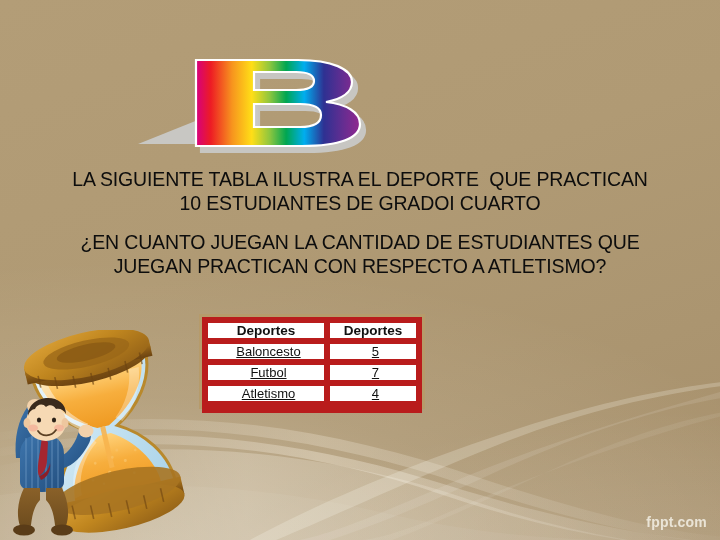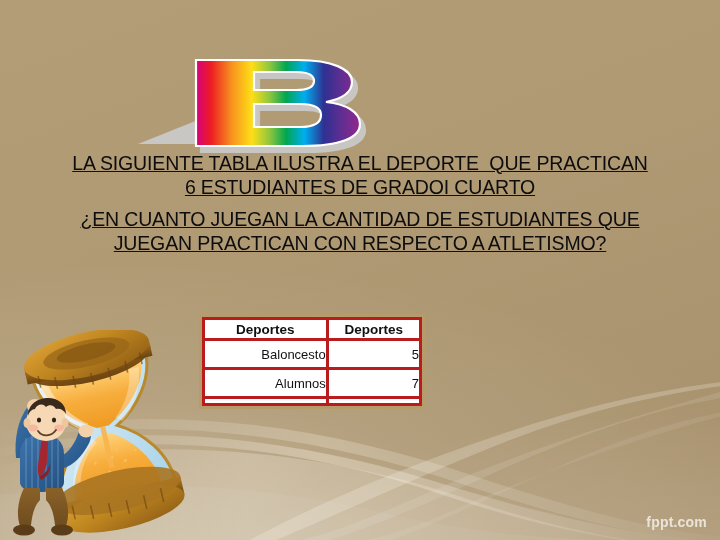--- a/index.html
+++ b/index.html
@@ -30,48 +30,48 @@
     filter:drop-shadow(5px 6px 0 rgba(200,200,198,0.95));
   }
 
   
   #title-text{
     position:absolute;left:34px;top:152px;width:652px;
     text-align:center;color:#111;
     font-family:"Liberation Sans",sans-serif;
     font-stretch:condensed;
   }
-  #title-text p{margin:0;text-decoration:underline;}
+  #title-text p{margin:16px;}
   .tline{
     font-size:19.5px;line-height:23.5px;letter-spacing:-0.15px;
     white-space:pre;color:#0d0d0d;
   }
   #para1{margin-bottom:9px !important;}
 
   
   #data-table-frame{
     position:absolute;left:199px;top:314px;width:226px;height:95px;
     border:3px solid #b69b6b;
     background:#ffffff;
     box-sizing:border-box;
   }
   #data-table{
     border-collapse:collapse;width:100%;height:100%;
     background:#fff;table-layout:fixed;
   }
   #data-table td,#data-table th{
-    border:3px solid #b91c1c;
+    border:6px solid #b91c1c;
     font-family:"Liberation Sans",sans-serif;
     font-size:13px;color:#111;
     padding:0 0 0 5px;height:21px;box-sizing:border-box;
   }
   #data-table th{
     text-align:center;font-weight:bold;font-size:13.5px;padding:0;
   }
-  #data-table td{text-align:right;}
+  #data-table td{text-align:center;text-decoration:underline;}
   #data-table col.c1{width:57%;}
   #data-table col.c2{width:43%;}
   #data-table tr.filler td{height:5px;padding:0;}
 
   
   #illustration{position:absolute;left:-6px;top:330px;width:224px;height:212px;}
 
   
   #watermark{
     position:absolute;right:13px;bottom:10px;
@@ -132,21 +132,21 @@
       </defs>
       <path d="M2,2 H104 C138,2 158,11 158,24 C158,34 148,41 132,44 C152,46 166,54 166,66 C166,80 146,88 108,88 H2 Z
                M60,14 H102 C114,14 120,17 120,23 C120,29 114,32 102,32 H60 Z
                M60,46 H106 C120,46 127,50 127,57 C127,65 120,69 106,69 H60 Z" fill="url(#rainbow)" fill-rule="evenodd" stroke="#ffffff" stroke-width="2.2"></path>
     </svg>
   </div>
 
   <div id="title-text">
     <p id="para1">
       <span class="tline">LA SIGUIENTE TABLA ILUSTRA EL DEPORTE  QUE PRACTICAN</span><br>
-      <span class="tline">6 ESTUDIANTES DE GRADOI CUARTO</span>
+      <span class="tline">10 ESTUDIANTES DE GRADOI CUARTO</span>
     </p>
     <p>
       <span class="tline">¿EN CUANTO JUEGAN LA CANTIDAD DE ESTUDIANTES QUE</span><br>
       <span class="tline">JUEGAN PRACTICAN CON RESPECTO A ATLETISMO?</span>
     </p>
   </div>
 
   <div id="data-table-frame">
     <table id="data-table">
       <colgroup>
@@ -158,22 +158,26 @@
           <th>Deportes</th>
           <th>Deportes</th>
         </tr>
       </thead>
       <tbody>
         <tr>
           <td>Baloncesto</td>
           <td>5</td>
         </tr>
         <tr>
-          <td>Alumnos</td>
+          <td>Futbol</td>
           <td>7</td>
+        </tr>
+        <tr>
+          <td>Atletismo</td>
+          <td>4</td>
         </tr>
         <tr class="filler">
           <td></td>
           <td></td>
         </tr>
       </tbody>
     </table>
   </div>
 
   <svg id="illustration" viewBox="0 0 224 212">

